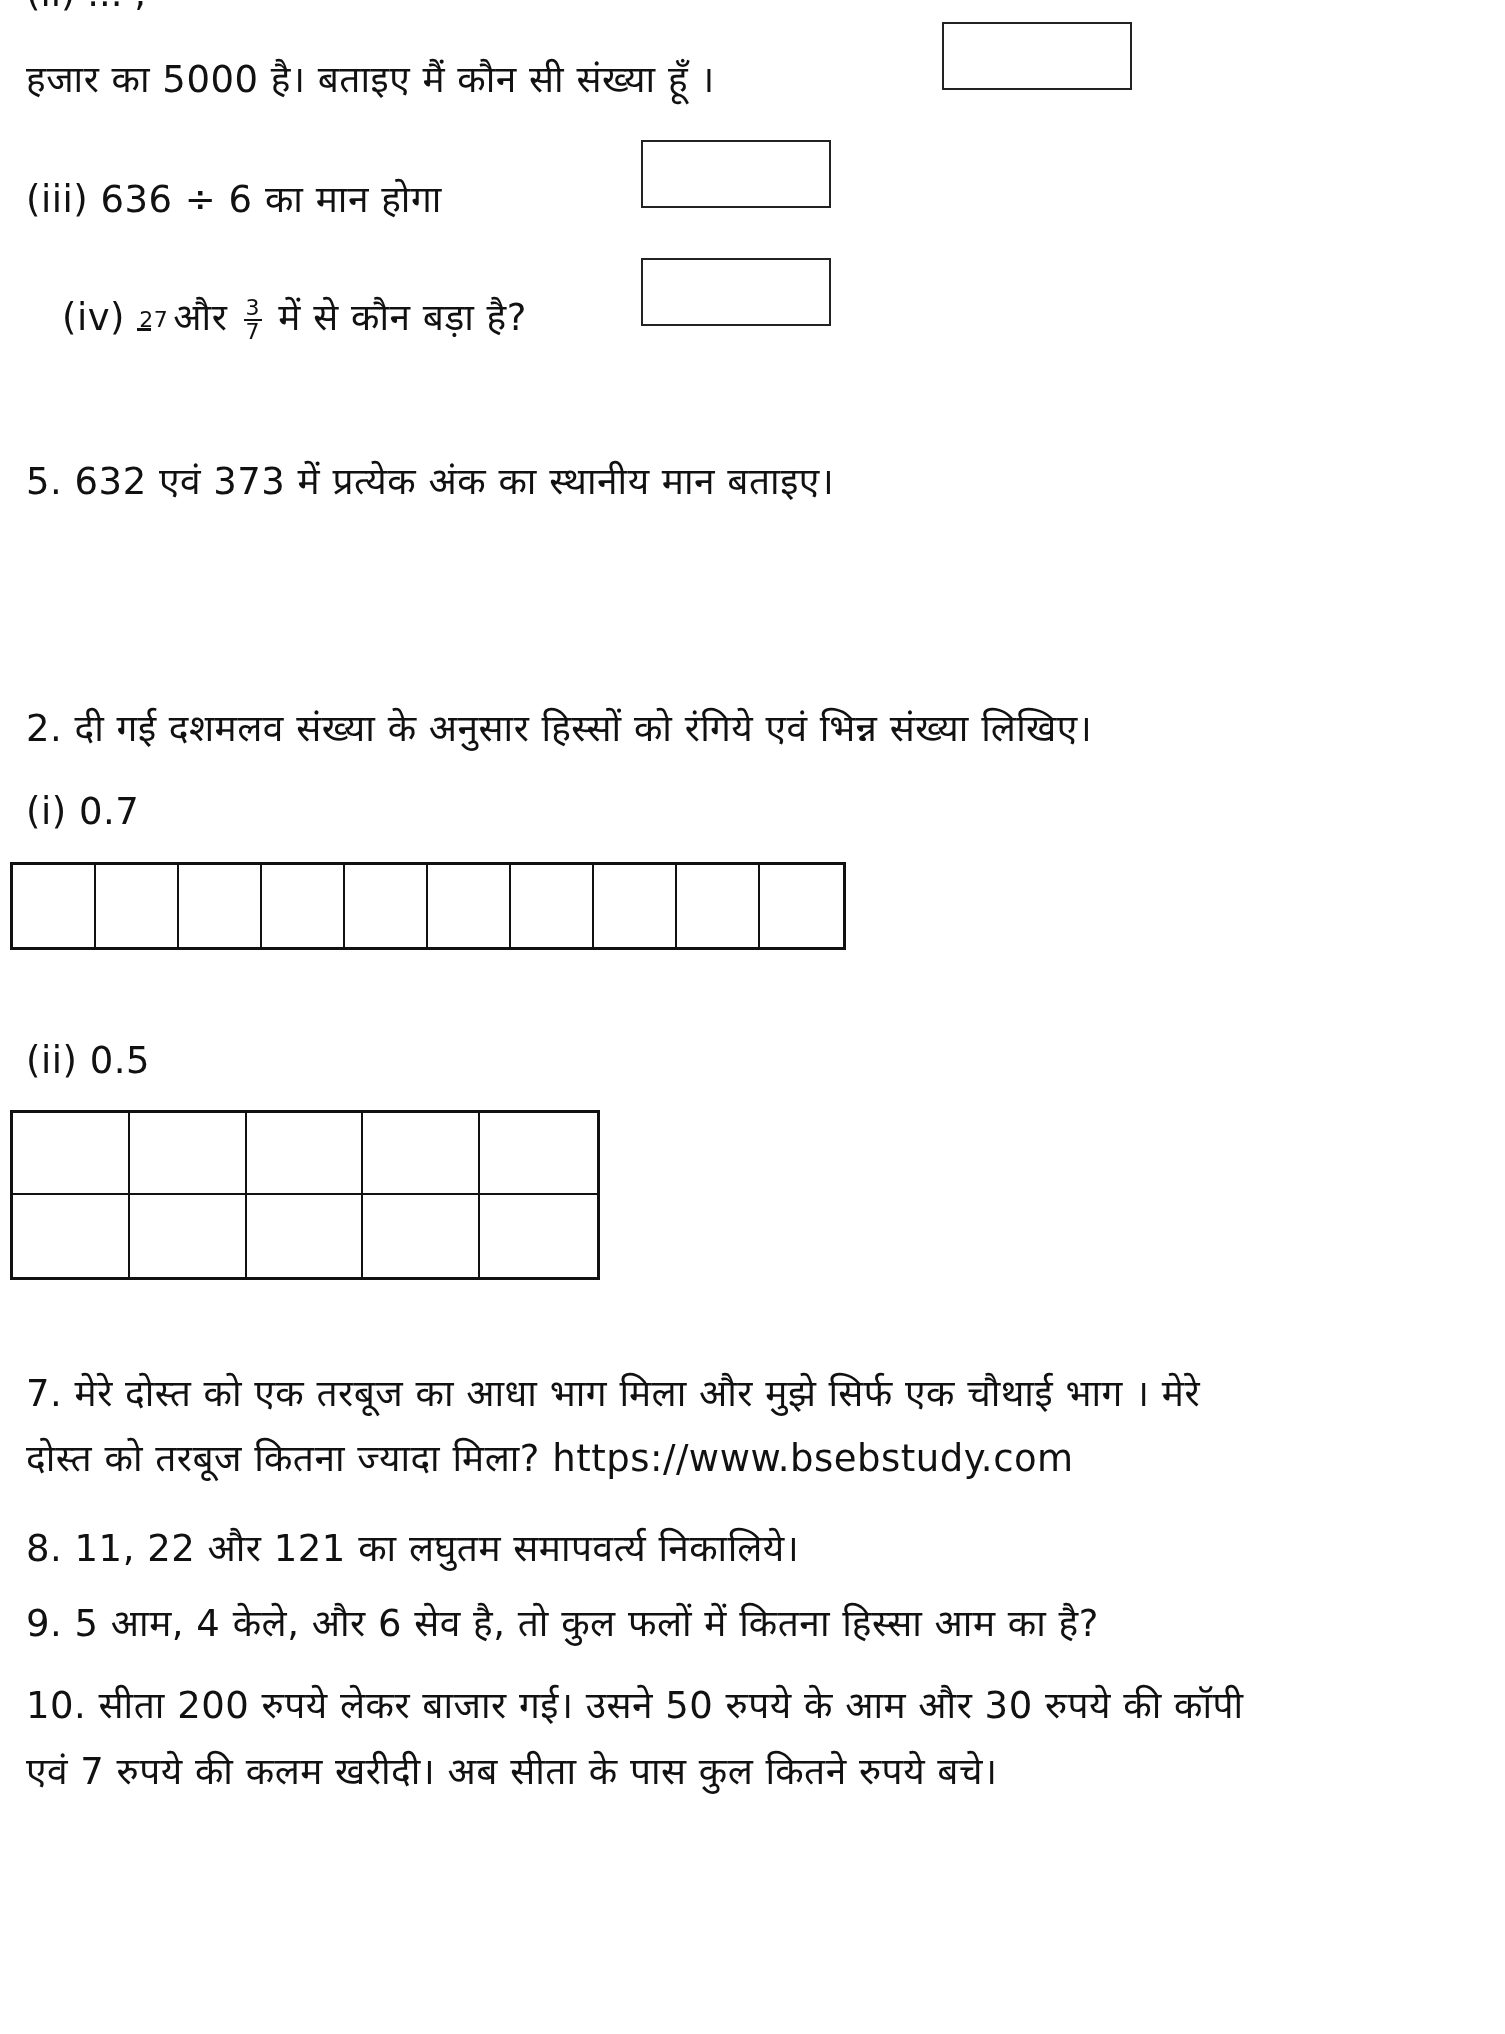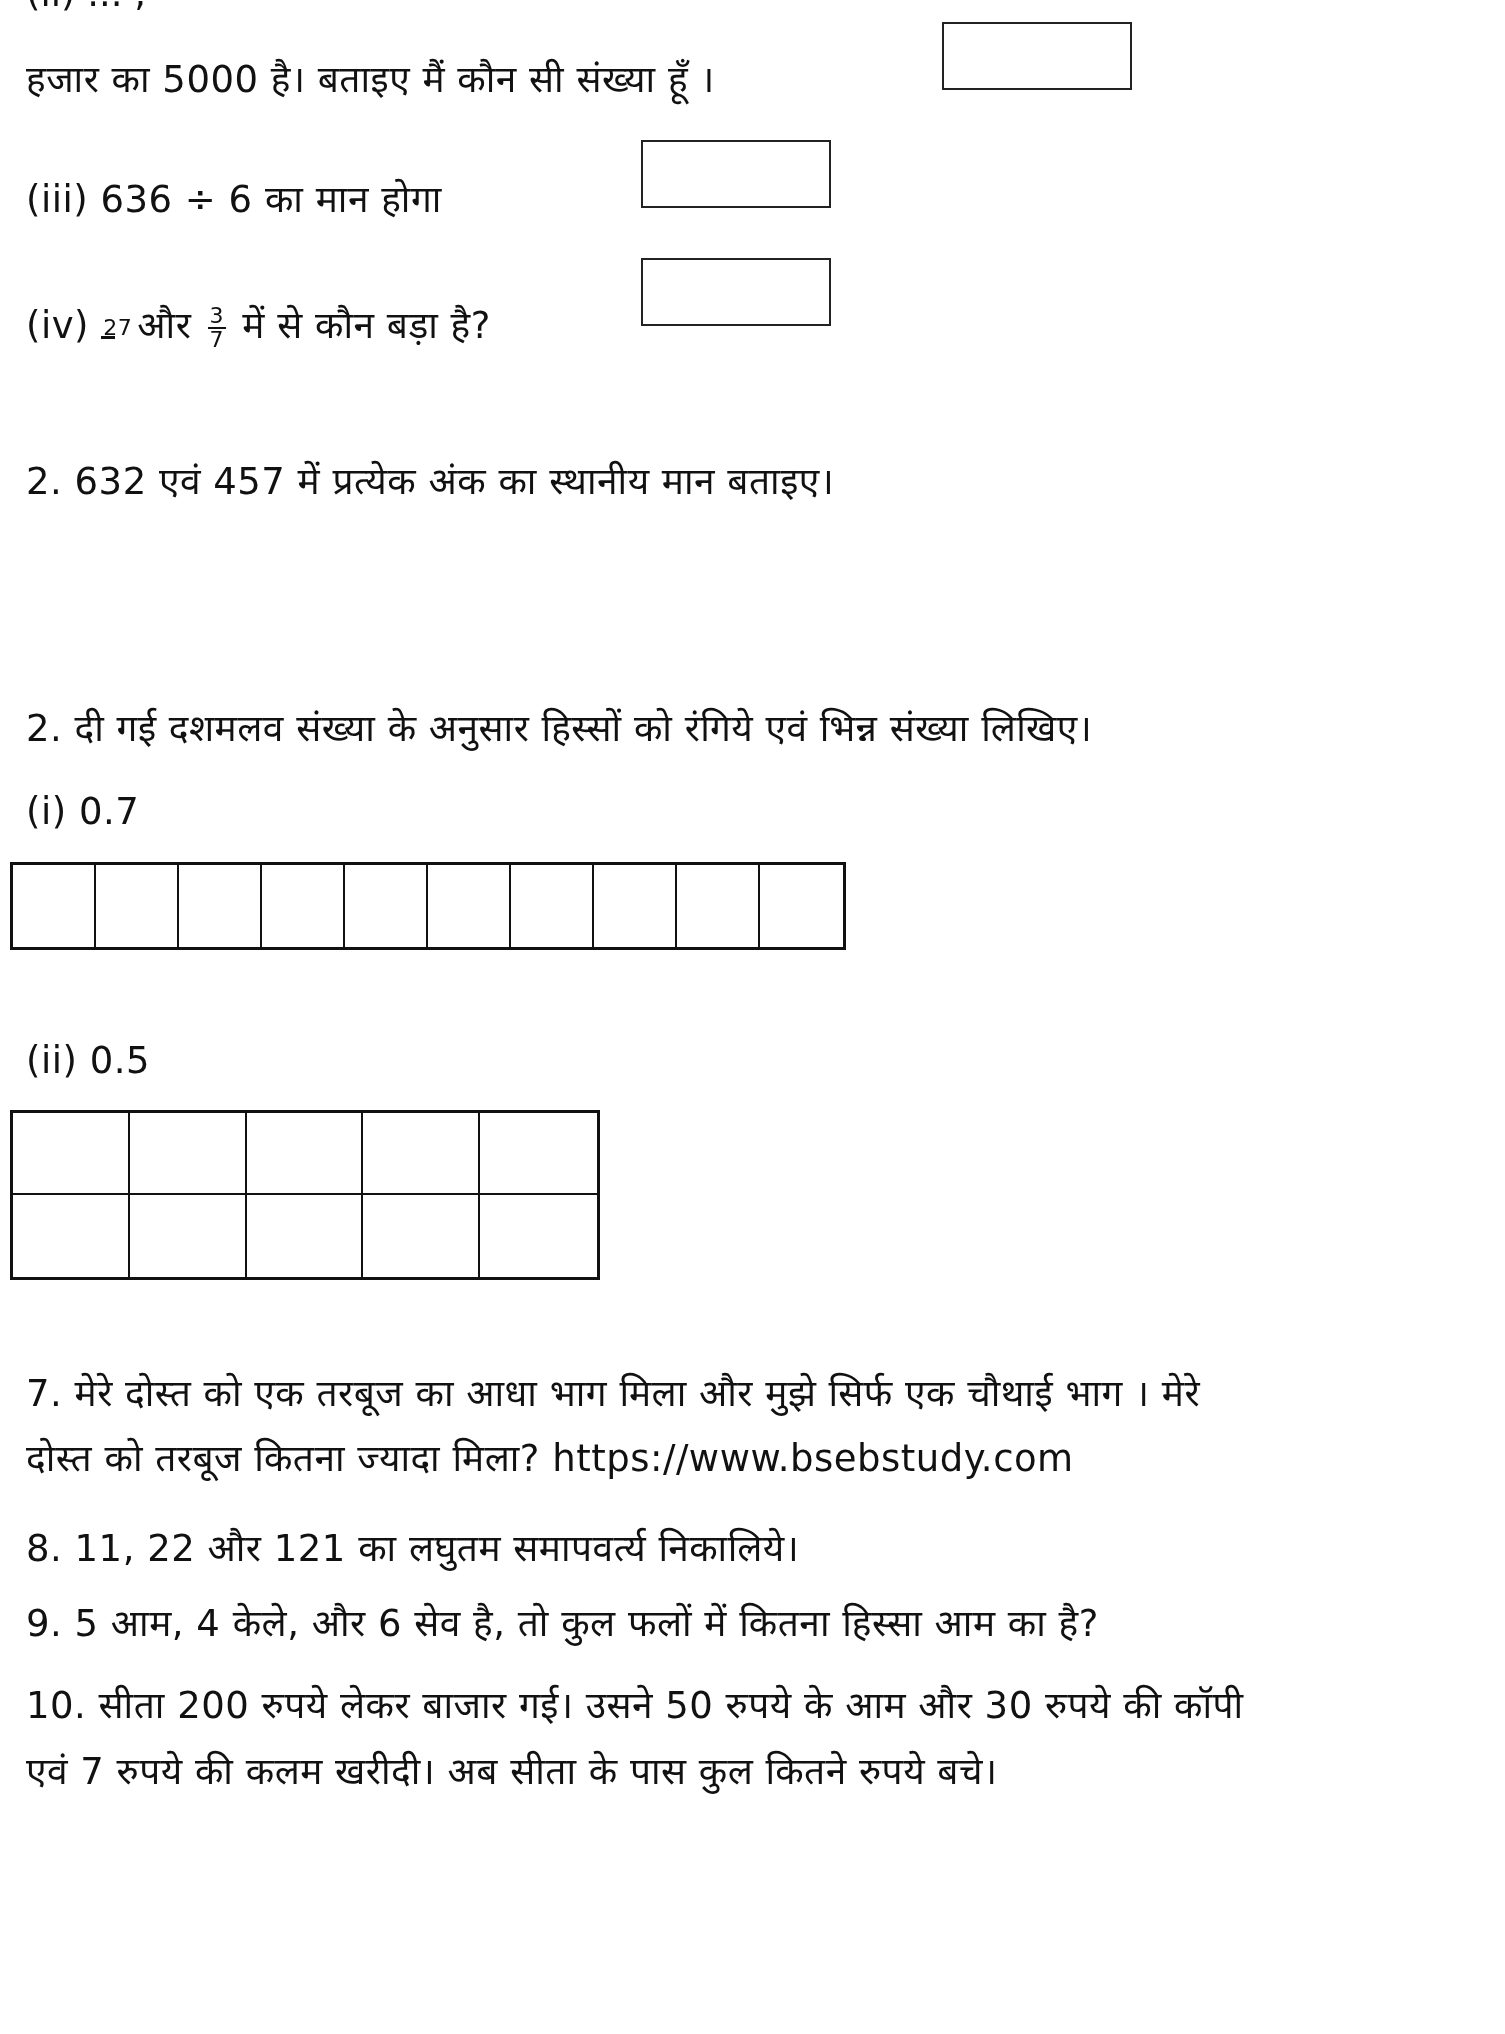--- a/index.html
+++ b/index.html
@@ -29,35 +29,35 @@
 <div>
 
   <div class="topclip">(ii) ... ,</div>
 
   <div class="line" style="top:56px;">हजार का 5000 है। बताइए मैं कौन सी संख्या हूँ ।</div>
   <div class="ansbox" style="left:942px; top:22px; width:186px; height:64px;"></div>
 
   <div class="line" style="top:176px;">(iii) 636 ÷ 6 का मान होगा</div>
   <div class="ansbox" style="left:641px; top:140px; width:186px; height:64px;"></div>
 
-  <div class="line" style="top:302px;">
+  <div class="line" style="top:294px;margin-left:36px;">
     <span>(iv)</span>
     <span class="frac-odd">
       <span class="num">27</span>
       <span class="bar"></span>
     </span><span>और</span>
     <span class="frac">
       <span class="num">3</span>
       <span class="den">7</span>
     </span>
     <span>में से कौन बड़ा है?</span>
   </div>
   <div class="ansbox" style="left:641px; top:258px; width:186px; height:64px;"></div>
 
-  <div class="line" style="top:458px;">2. 632 एवं 457 में प्रत्येक अंक का स्थानीय मान बताइए।</div>
+  <div class="line" style="top:458px;">5. 632 एवं 373 में प्रत्येक अंक का स्थानीय मान बताइए।</div>
 
   <div class="line" style="top:705px;">2. दी गई दशमलव संख्या के अनुसार हिस्सों को रंगिये एवं भिन्न संख्या लिखिए।</div>
   <div class="line" style="top:788px;">(i) 0.7</div>
 
   <div class="grid grid1">
     <div class="cell"></div>
     <div class="cell"></div>
     <div class="cell"></div>
     <div class="cell"></div>
     <div class="cell"></div>

